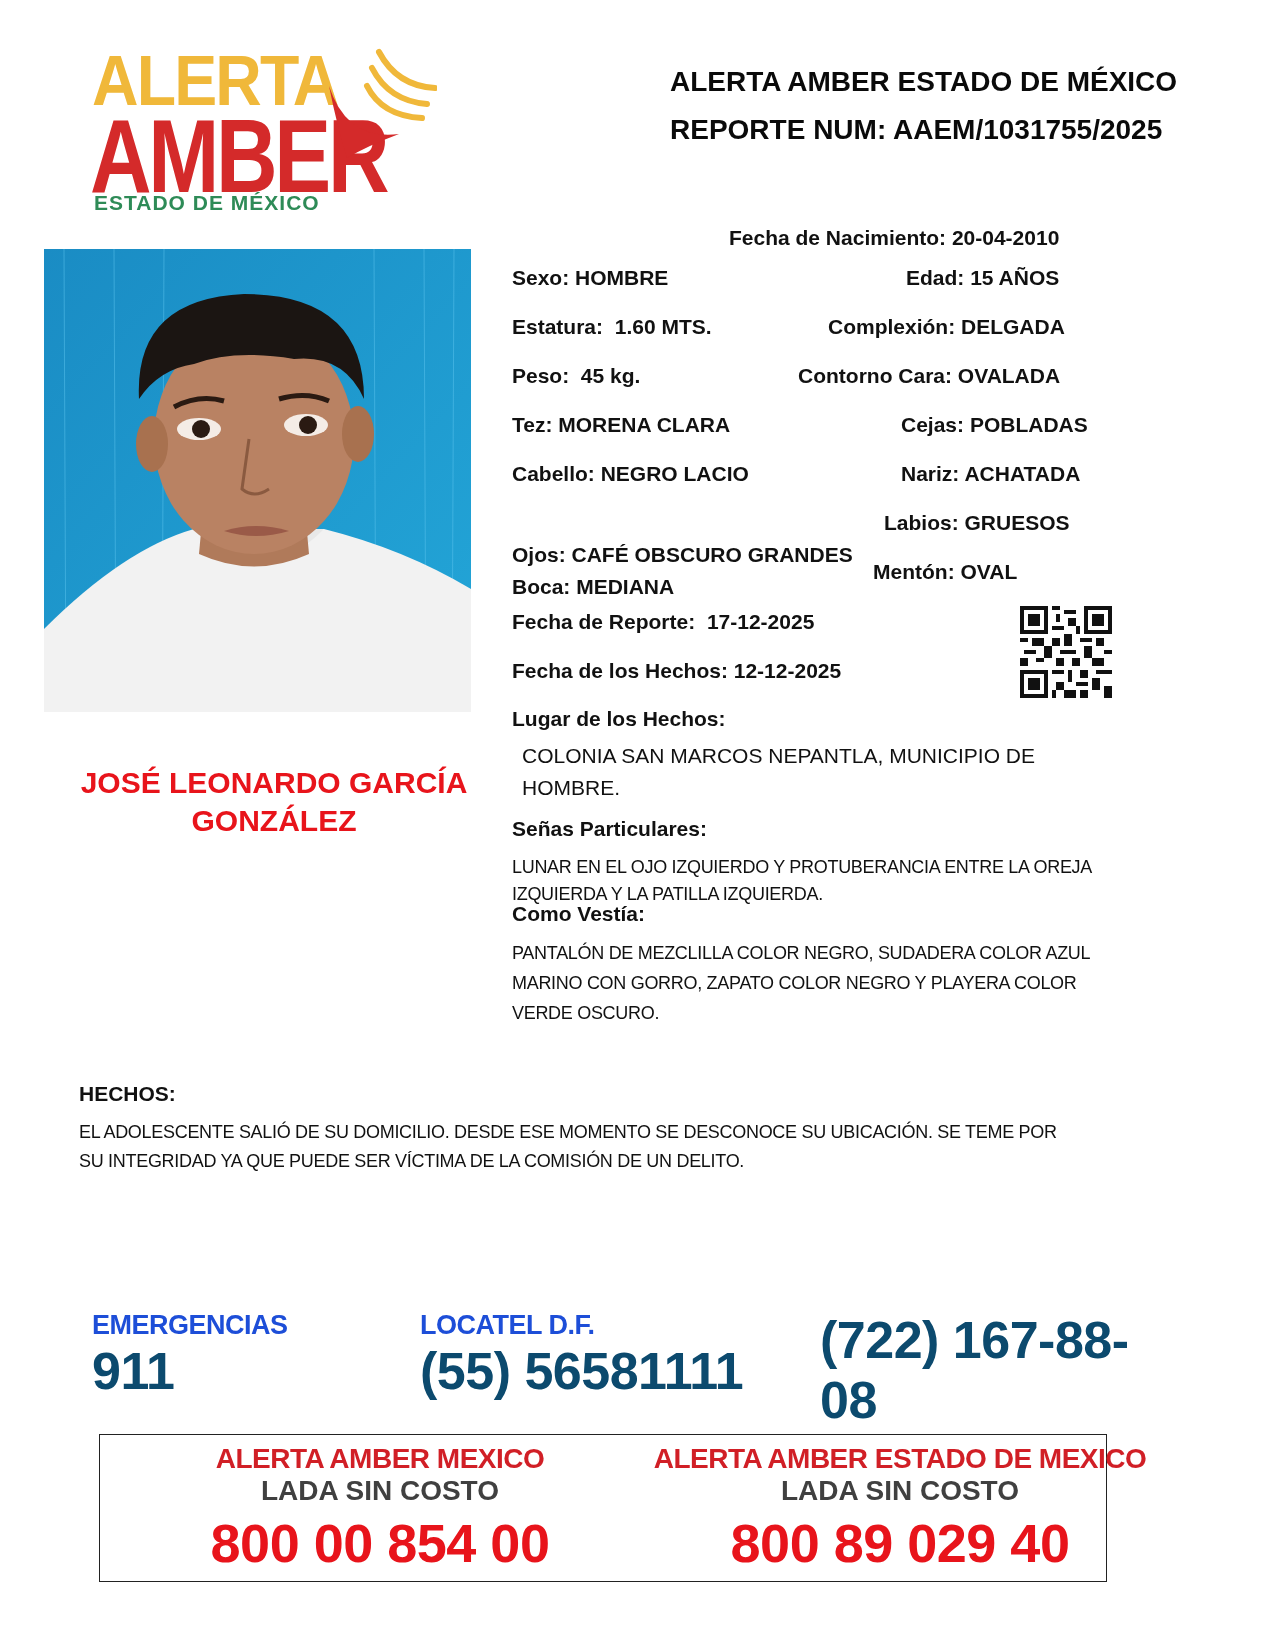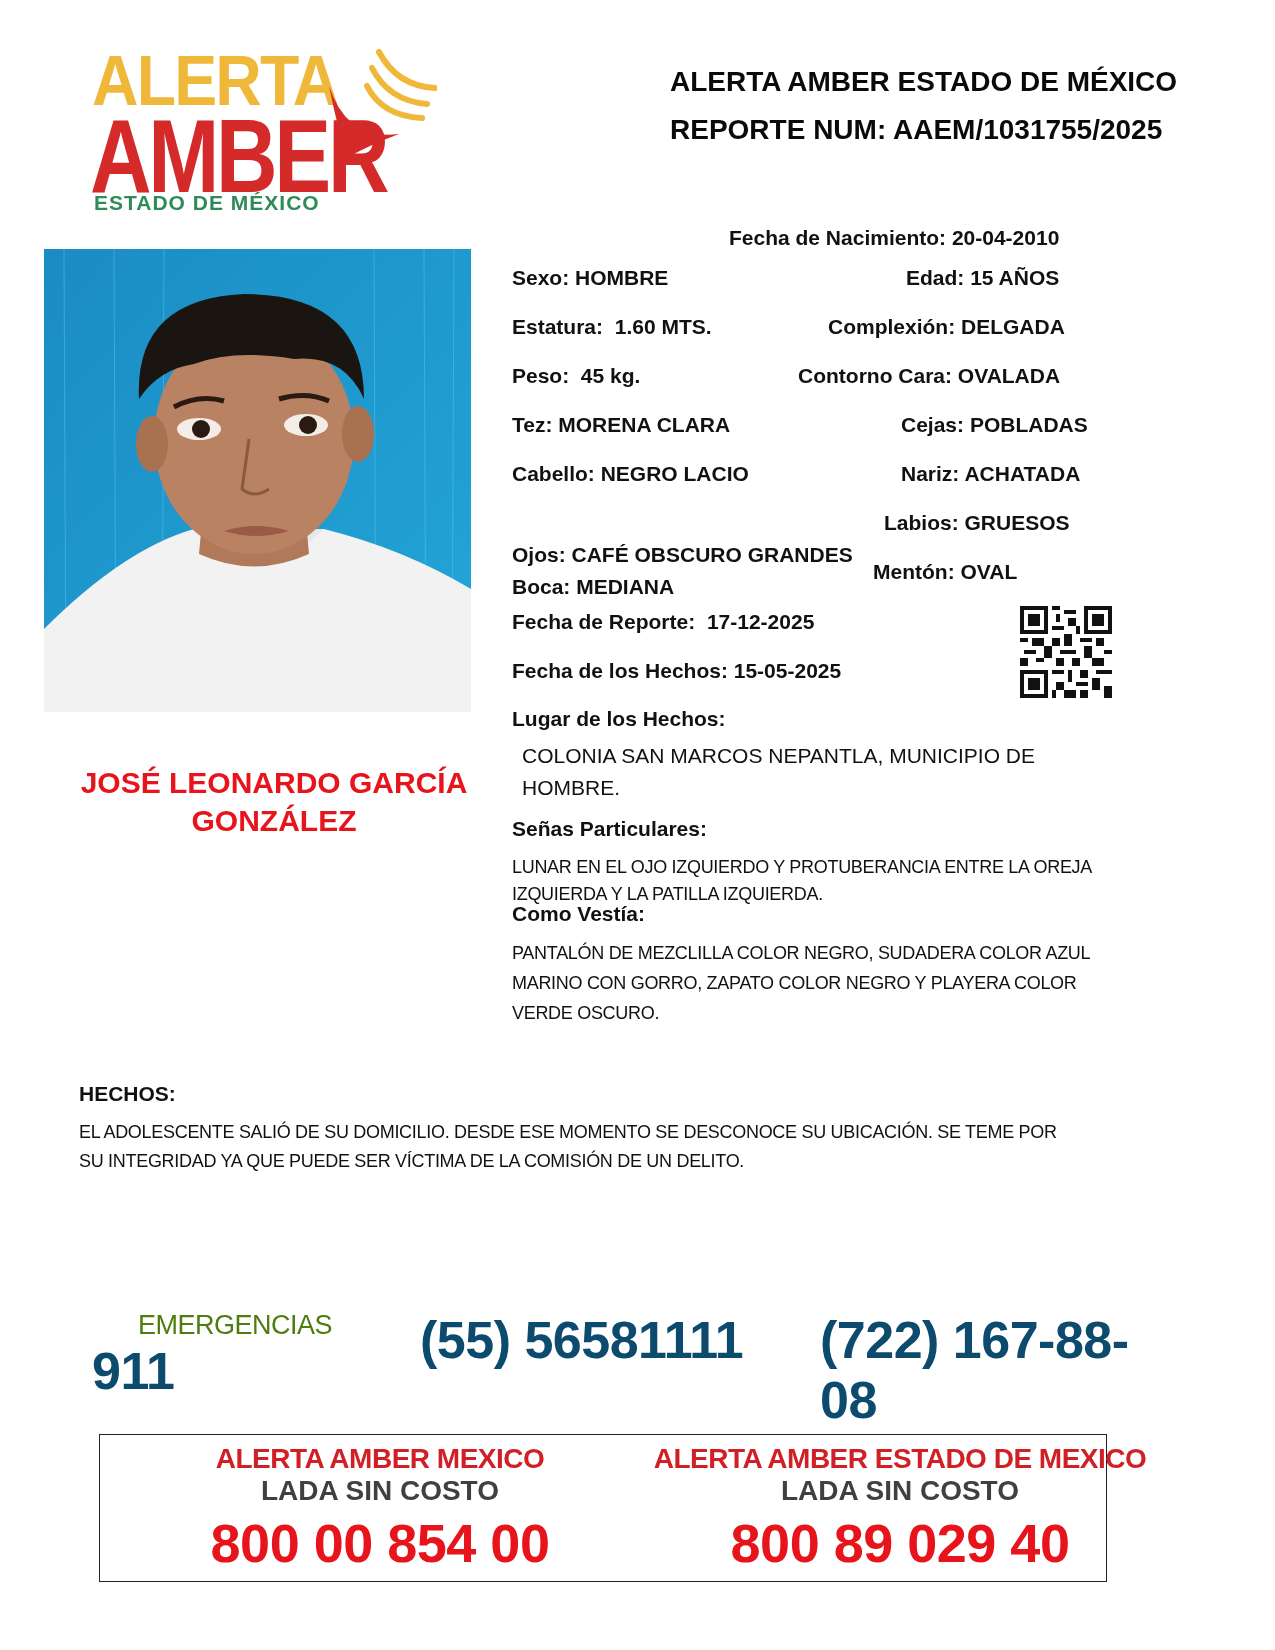--- a/index.html
+++ b/index.html
@@ -30,21 +30,21 @@
   
   .fld { font-size:21px; font-weight:bold; color:#111; white-space:nowrap; }
   .val { font-weight:bold; }
   .sec-title { font-size:21px; font-weight:bold; }
   .body-txt { font-size:18px; line-height:30px; letter-spacing:-0.3px;margin-top:12px; }
 
   
   #qr { left:1020px; top:606px; width:92px; height:92px; }
 
   
-  .ct-label { color:#4d7c0f; font-weight:normal; font-size:27px; letter-spacing:-0.5px; text-align:right; }
+  .ct-label { color:#1d4ed8; font-weight:bold; font-size:27px; letter-spacing:-0.5px; text-align:left; }
   .ct-num { color:#0c4a6e; font-weight:bold; font-size:52px; text-align:left; letter-spacing:-0.5px; }
 
   #tollbox { left:99px; top:1434px; width:1008px; height:148px; border:1.5px solid #222; box-sizing:border-box; }
   .tb-col { position:absolute; top:0; text-align:center; }
   .tb-title { color:#d11f26; font-weight:bold; font-size:28px; letter-spacing:-0.5px; margin-top:8px; line-height:32px; }
   .tb-sub { color:#404040; font-weight:bold; font-size:28px; line-height:32px; }
   .tb-num { color:#e8141b; font-weight:bold; font-size:54px; line-height:64px; margin-top:4px; letter-spacing:-0.5px; }
 </style>
 </head>
 <body>
@@ -180,21 +180,21 @@
   <span>Mentón:</span>
   <span>OVAL</span>
 </div>
 
 <div class="abs fld" style="left:512px; top:610px;">
   <span>Fecha de Reporte:</span>&nbsp;
   <span>17-12-2025</span>
 </div>
 <div class="abs fld" style="left:512px; top:659px;">
   <span>Fecha de los Hechos:</span>
-  <span>15-05-2025</span>
+  <span>12-12-2025</span>
 </div>
 
 <div id="qr" class="abs">
   <svg width="92" height="92" viewBox="0 0 23 23" shape-rendering="crispEdges">
     <rect width="23" height="23" fill="#fff"></rect>
     <g fill="#111">
       <rect x="0" y="0" width="7" height="7"></rect>
         <rect x="1" y="1" width="5" height="5" fill="#fff"></rect>
         <rect x="2" y="2" width="3" height="3"></rect>
       <rect x="16" y="0" width="7" height="7"></rect>
@@ -263,20 +263,21 @@
 <div class="abs body-txt" style="left:79px; top:1106px; line-height:29px;">
   <div>EL ADOLESCENTE SALIÓ DE SU DOMICILIO. DESDE ESE MOMENTO SE DESCONOCE SU UBICACIÓN. SE TEME POR</div>
   <div>SU INTEGRIDAD YA QUE PUEDE SER VÍCTIMA DE LA COMISIÓN DE UN DELITO.</div>
 </div>
 
 <div class="abs" style="left:92px; top:1310px; width:240px;">
   <div class="ct-label">EMERGENCIAS</div>
   <div class="ct-num">911</div>
 </div>
 <div class="abs" style="left:420px; top:1310px; width:340px;">
+  <div class="ct-label">LOCATEL D.F.</div>
   <div class="ct-num">(55) 56581111</div>
 </div>
 <div class="abs" style="left:820px; top:1310px; width:340px;">
   <div class="ct-num">(722) 167-88-08</div>
 </div>
 
 <div id="tollbox" class="abs">
   <div class="tb-col" style="left:50px; width:460px;">
     <div class="tb-title">ALERTA AMBER MEXICO</div>
     <div class="tb-sub">LADA SIN COSTO</div>

